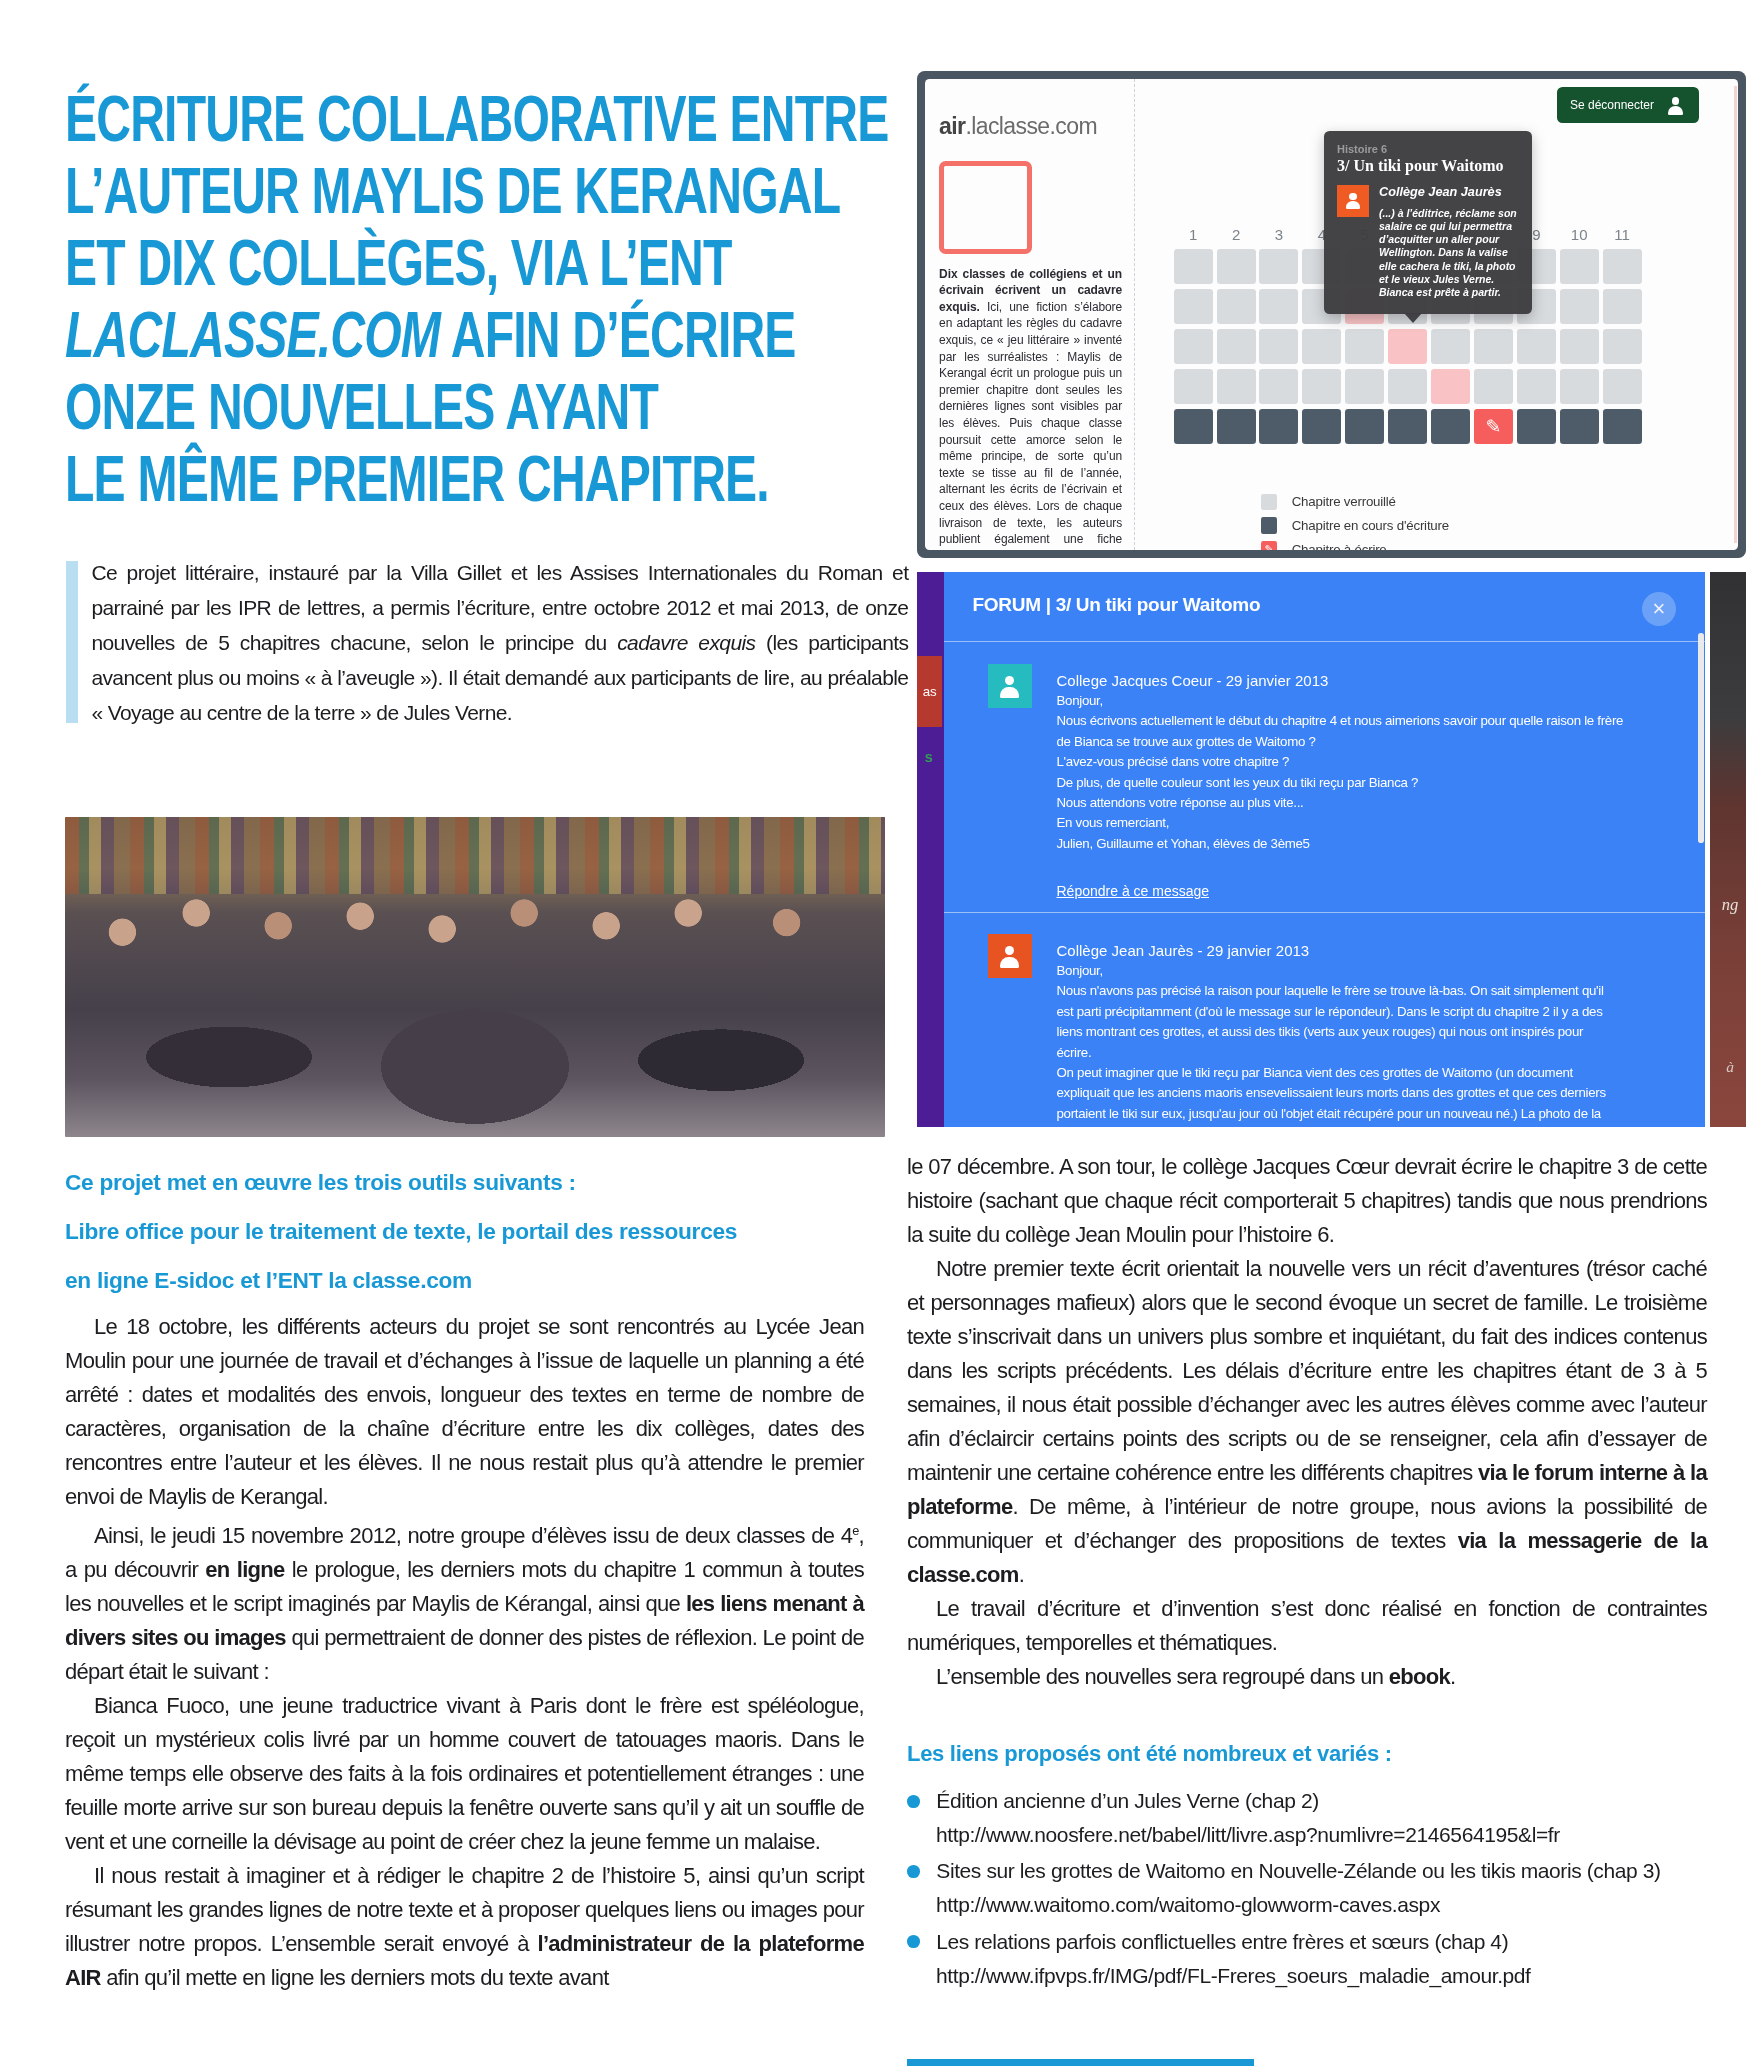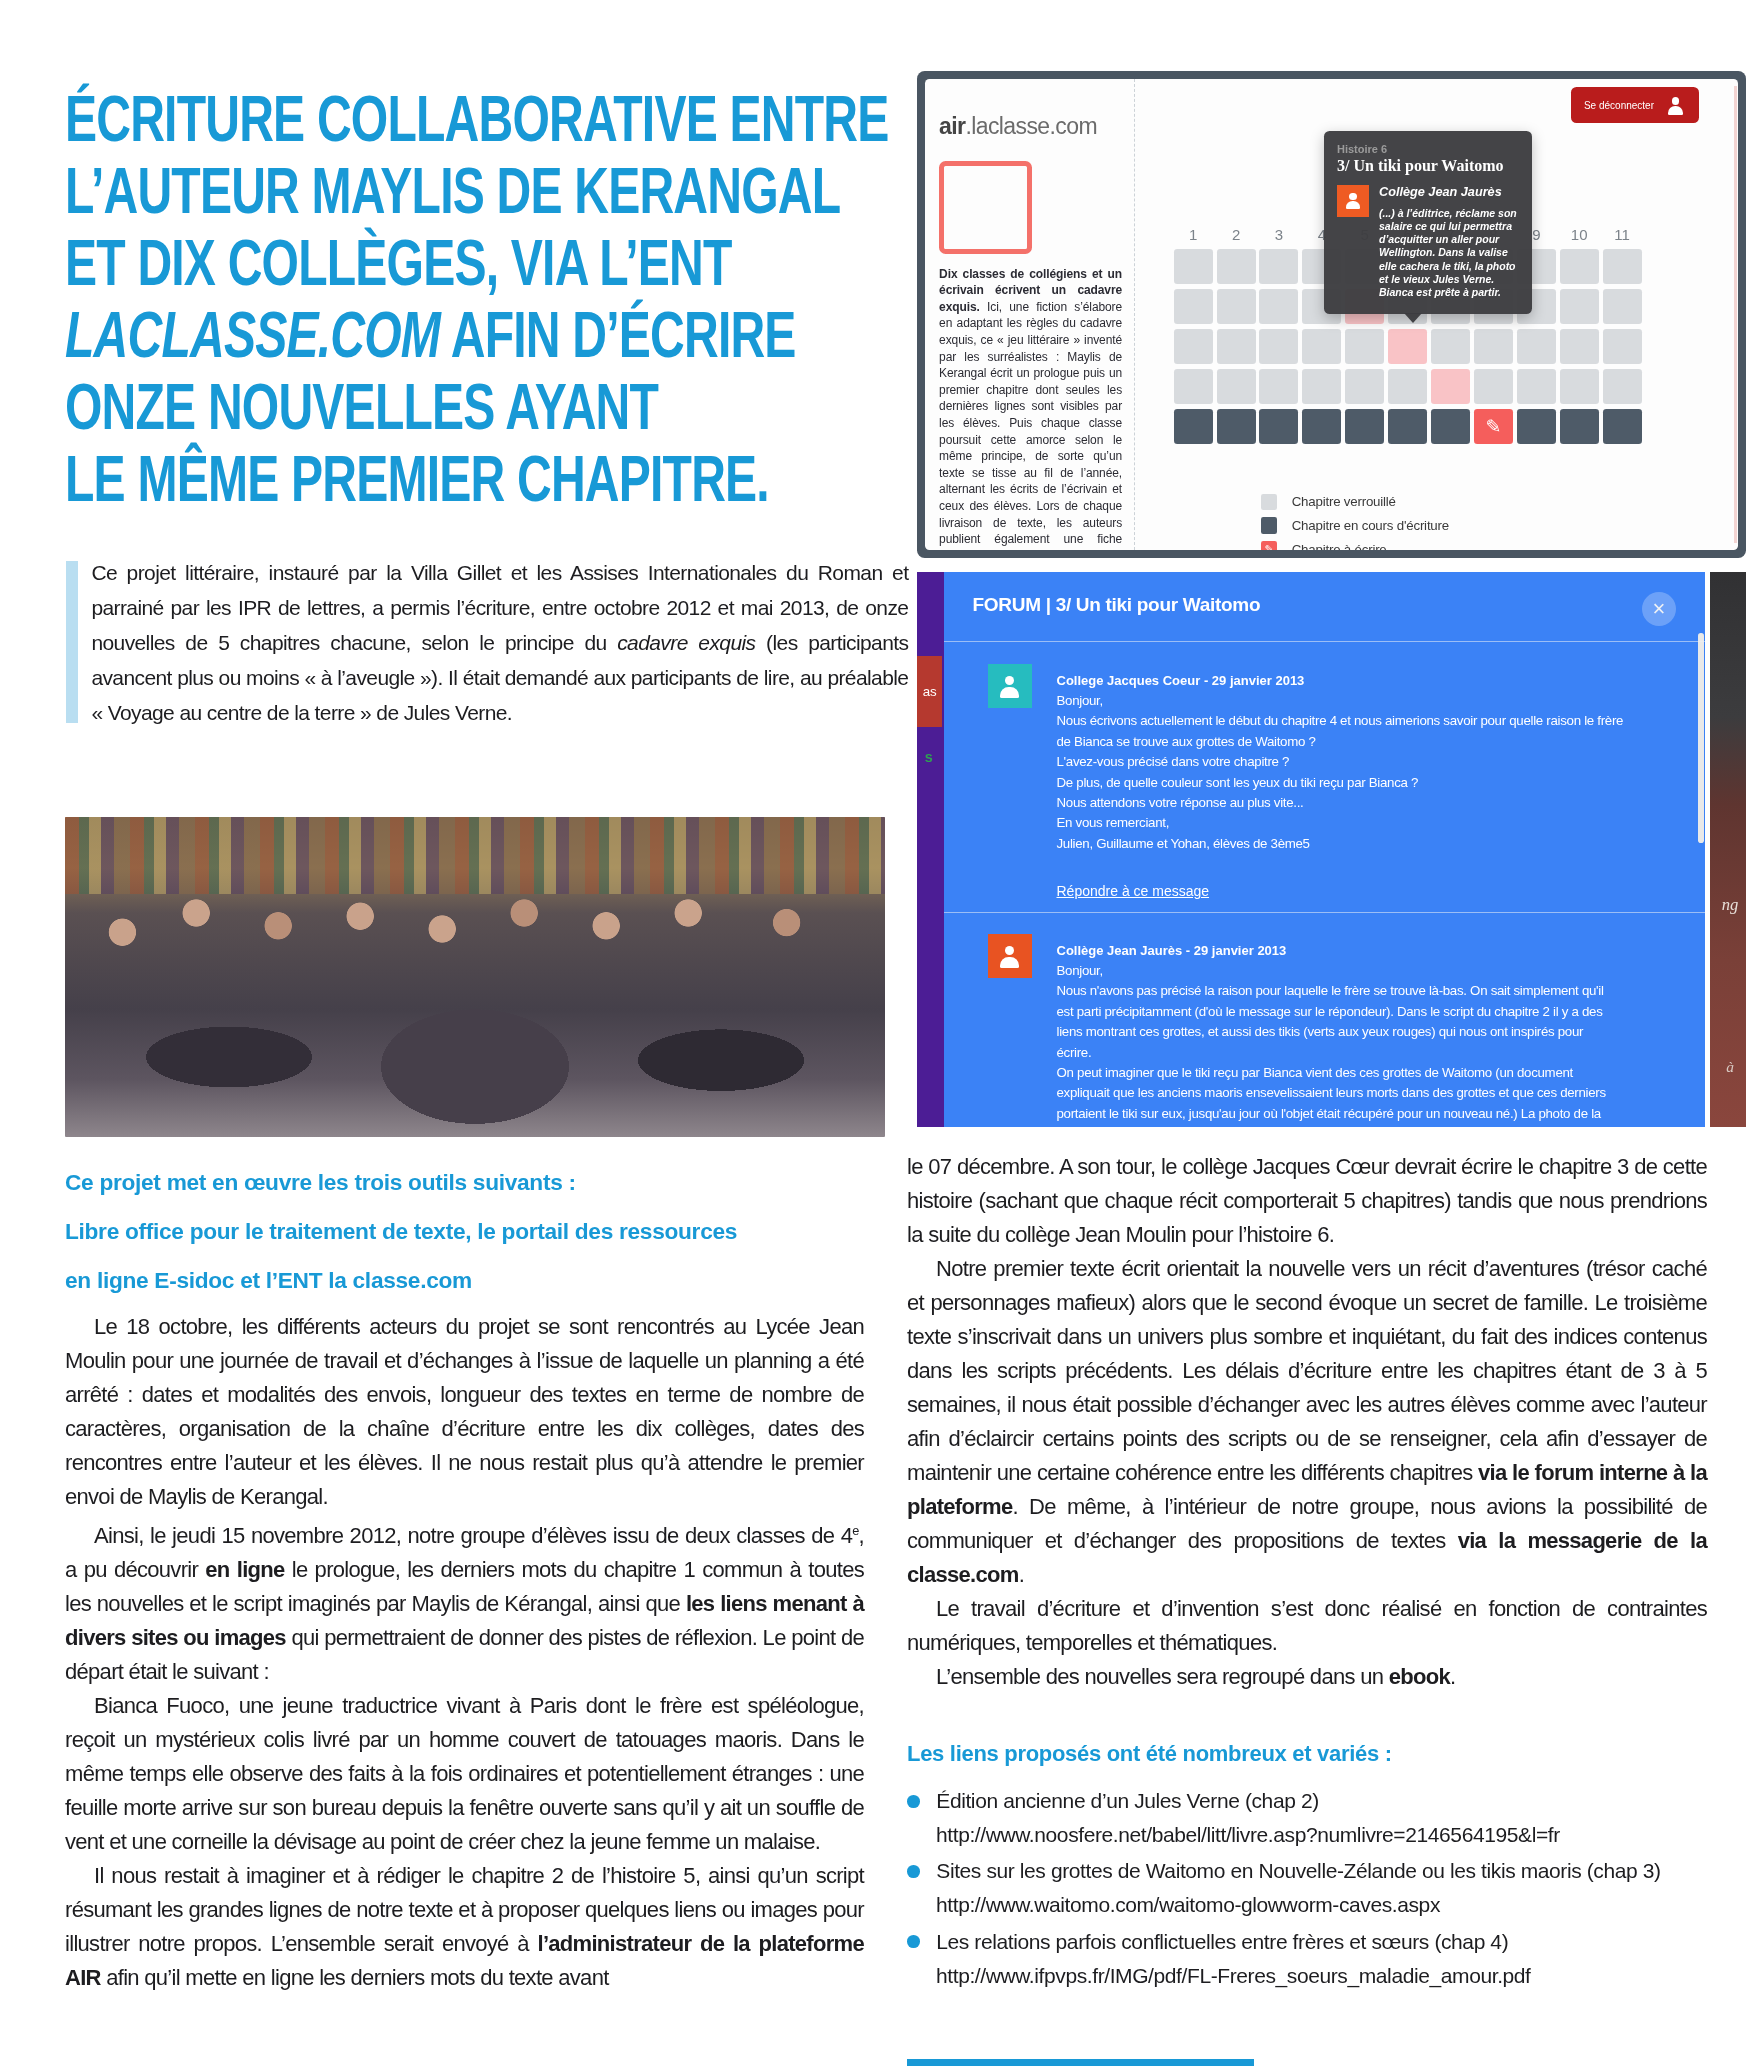--- a/index.html
+++ b/index.html
@@ -59,22 +59,22 @@
   .site-title{position:absolute;left:14.4px;top:34px;font-size:23px;color:#6b6b6b;letter-spacing:-0.6px;}
   .site-title b{color:#454545;}
   .portrait{position:absolute;left:14.4px;top:82px;width:83px;height:83px;border:5px solid #f4716a;border-radius:6.6px;
     background:
       radial-gradient(circle at 50% 38%, #c9a28b 0 17.7px, transparent 18px),
       radial-gradient(ellipse at 50% 28%, #6b4f39 0 29px 33px, transparent 29px),
       radial-gradient(ellipse at 50% 95%, #4a4252 0 31px, transparent 31.5px),
       linear-gradient(180deg,#8d8a84 0%,#9b9690 45%,#7b7470 100%);}
   .about{position:absolute;left:14.4px;top:187px;width:183px;font-size:12px;line-height:16.6px;
          text-align:justify;color:#2b2b33;letter-spacing:-0.1px;}
-  .logout{position:absolute;right:39px;top:8.8px;height:36px;padding:0 13.3px;background:#b91c1c;border-radius:5.5px;
-          display:flex;align-items:center;gap:11px;color:#fff;font-size:10px;}
+  .logout{position:absolute;right:39px;top:8.8px;height:36px;padding:0 13.3px;background:#14532d;border-radius:5.5px;
+          display:flex;align-items:center;gap:11px;color:#fff;font-size:12px;}
   .person{position:relative;display:inline-block;width:21px;height:21px;}
   .person::before{content:"";position:absolute;width:38%;height:38%;border-radius:50%;background:#fff;left:31%;top:8%;}
   .person::after{content:"";position:absolute;width:76%;height:42%;background:#fff;left:12%;bottom:6%;
                  border-radius:45% 45% 8% 8% / 80% 80% 12% 12%;}
   .grid-wrap{position:absolute;left:249px;top:147px;}
   .col-nums{display:flex;margin-bottom:6.6px;}
   .col-num{width:39px;margin-right:3.9px;text-align:center;font-size:15px;color:#7c838a;}
   .g-row{display:flex;margin-bottom:5px;}
   .g-cell{width:39px;height:35px;margin-right:3.9px;border-radius:3.3px;}
   .cell-locked{background:#d8dbde;}
@@ -113,21 +113,21 @@
   .f-close{position:absolute;right:29px;top:20px;width:34px;height:34px;border-radius:50%;background:rgba(255,255,255,.25);
            display:flex;align-items:center;justify-content:center;font-size:22px;color:#f0f2f4;}
   .f-scrollbar{position:absolute;right:1.1px;top:61px;width:5.5px;height:210px;background:#e9e9e9;border-radius:2.8px;}
   .f-div{position:absolute;left:0;right:0;border-top:1.1px solid rgba(235,240,245,.55);}
   .msg{position:absolute;left:44px;right:25.4px;}
   .avatar{position:absolute;left:0;top:4.4px;width:44px;height:44px;display:flex;align-items:center;justify-content:center;}
   .avatar .person{width:25.4px;height:25.4px;}
   .avatar-teal{background:#26bcbf;}
   .avatar-orange{background:#e85322;}
   .m-body{margin-left:69px;padding-top:10px;}
-  .m-title{font-size:13px;font-weight:bold;line-height:21px;white-space:nowrap;}
+  .m-title{font-size:15px;font-weight:normal;line-height:21px;white-space:nowrap;}
   .f-line{font-size:13.3px;line-height:20.4px;letter-spacing:-0.3px;white-space:nowrap;}
   .reply{display:inline-block;margin-top:29px;font-size:14px;text-decoration:underline;}
 </style>
 </head>
 <body>
 
 <div id="page">
 
   <div id="headline">
     <div class="hl-line"><span>ÉCRITURE COLLABORATIVE ENTRE</span></div>

